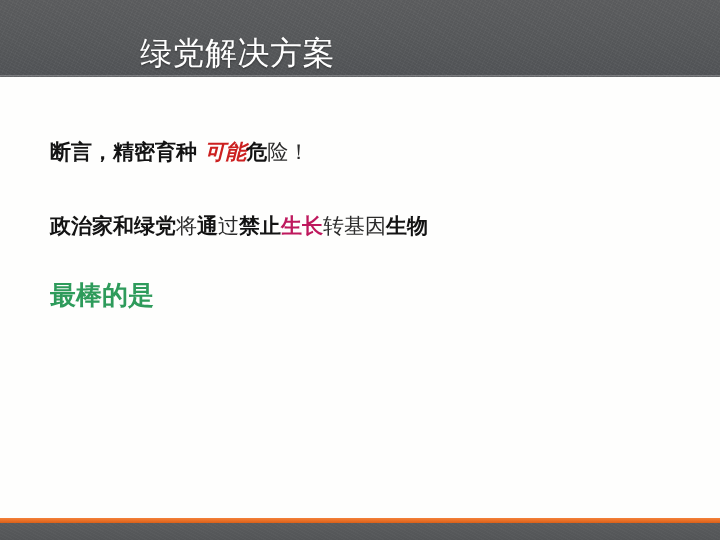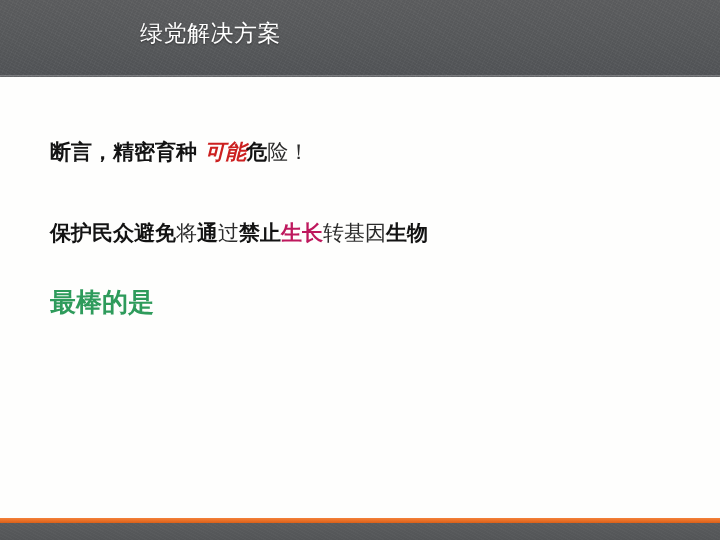--- a/index.html
+++ b/index.html
@@ -45,22 +45,22 @@
     opacity: .55;
     background-image:
       repeating-linear-gradient(27deg, rgba(255,255,255,.035) 0px, rgba(255,255,255,.035) 1px, rgba(0,0,0,.03) 1px, rgba(0,0,0,.03) 3px),
       repeating-linear-gradient(115deg, rgba(255,255,255,.03) 0px, rgba(255,255,255,.03) 1px, rgba(0,0,0,.025) 1px, rgba(0,0,0,.025) 4px);
     pointer-events: none;
   }
 
   .slide-title {
     position: absolute;
     left: 140px;
-    top: 15px;
-    font-size: 23px;
+    top: 35px;
+    font-size: 32px;
     line-height: 36px;
     font-weight: 400;
     color: #ffffff;
     letter-spacing: .5px;
     text-shadow: 0 1px 2px rgba(0,0,0,.45);
     white-space: nowrap;
   }
 
   
   .body-area {
@@ -78,21 +78,21 @@
     width: 620px;
   }
 
   .para {
     font-size: 21px;
     line-height: 30px;
     color: #1d1d1d;
     white-space: nowrap;
   }
 
-  .para-1 { margin: 0 0 8px 0; }
+  .para-1 { margin: 0 0 1px 0; }
   .gap-1  { height: 42px; }
   .gap-2  { height: 38px; }
   .gap-3  { height: 42px; }
 
   .para-2-line { font-size: 21px; line-height: 33px; color: #1d1d1d; white-space: nowrap; }
 
   .bold   { font-weight: 700; color: #131313; }
   .reg    { font-weight: 400; color: #2b2b2b; }
   .accent-red      { color: #be185d; font-weight: 700; }
   .accent-red-ital { color: #cc2020; font-weight: 700; font-style: italic; }
@@ -153,21 +153,21 @@
   <div class="body-area">
     <div class="text-block">
 
       <div class="para para-1">
         <span class="bold">断言，精密育种 </span><span class="accent-red-ital">可能</span><span class="bold">危</span><span class="reg">险！</span>
       </div>
 
       <div class="gap-1"></div>
 
       <div class="para-2-line">
-        <span class="bold">保护民众避免</span><span class="reg">将</span><span class="bold">通</span><span class="reg">过</span><span class="bold">禁止</span><span class="accent-red">生长</span><span class="reg">转基因</span><span class="bold">生物</span>
+        <span class="bold">政治家和绿党</span><span class="reg">将</span><span class="bold">通</span><span class="reg">过</span><span class="bold">禁止</span><span class="accent-red">生长</span><span class="reg">转基因</span><span class="bold">生物</span>
       </div>
 
 
       <div class="gap-2"></div>
 
       <div class="para-green">最棒的是</div>
 
       <div class="gap-3"></div>
 
 

